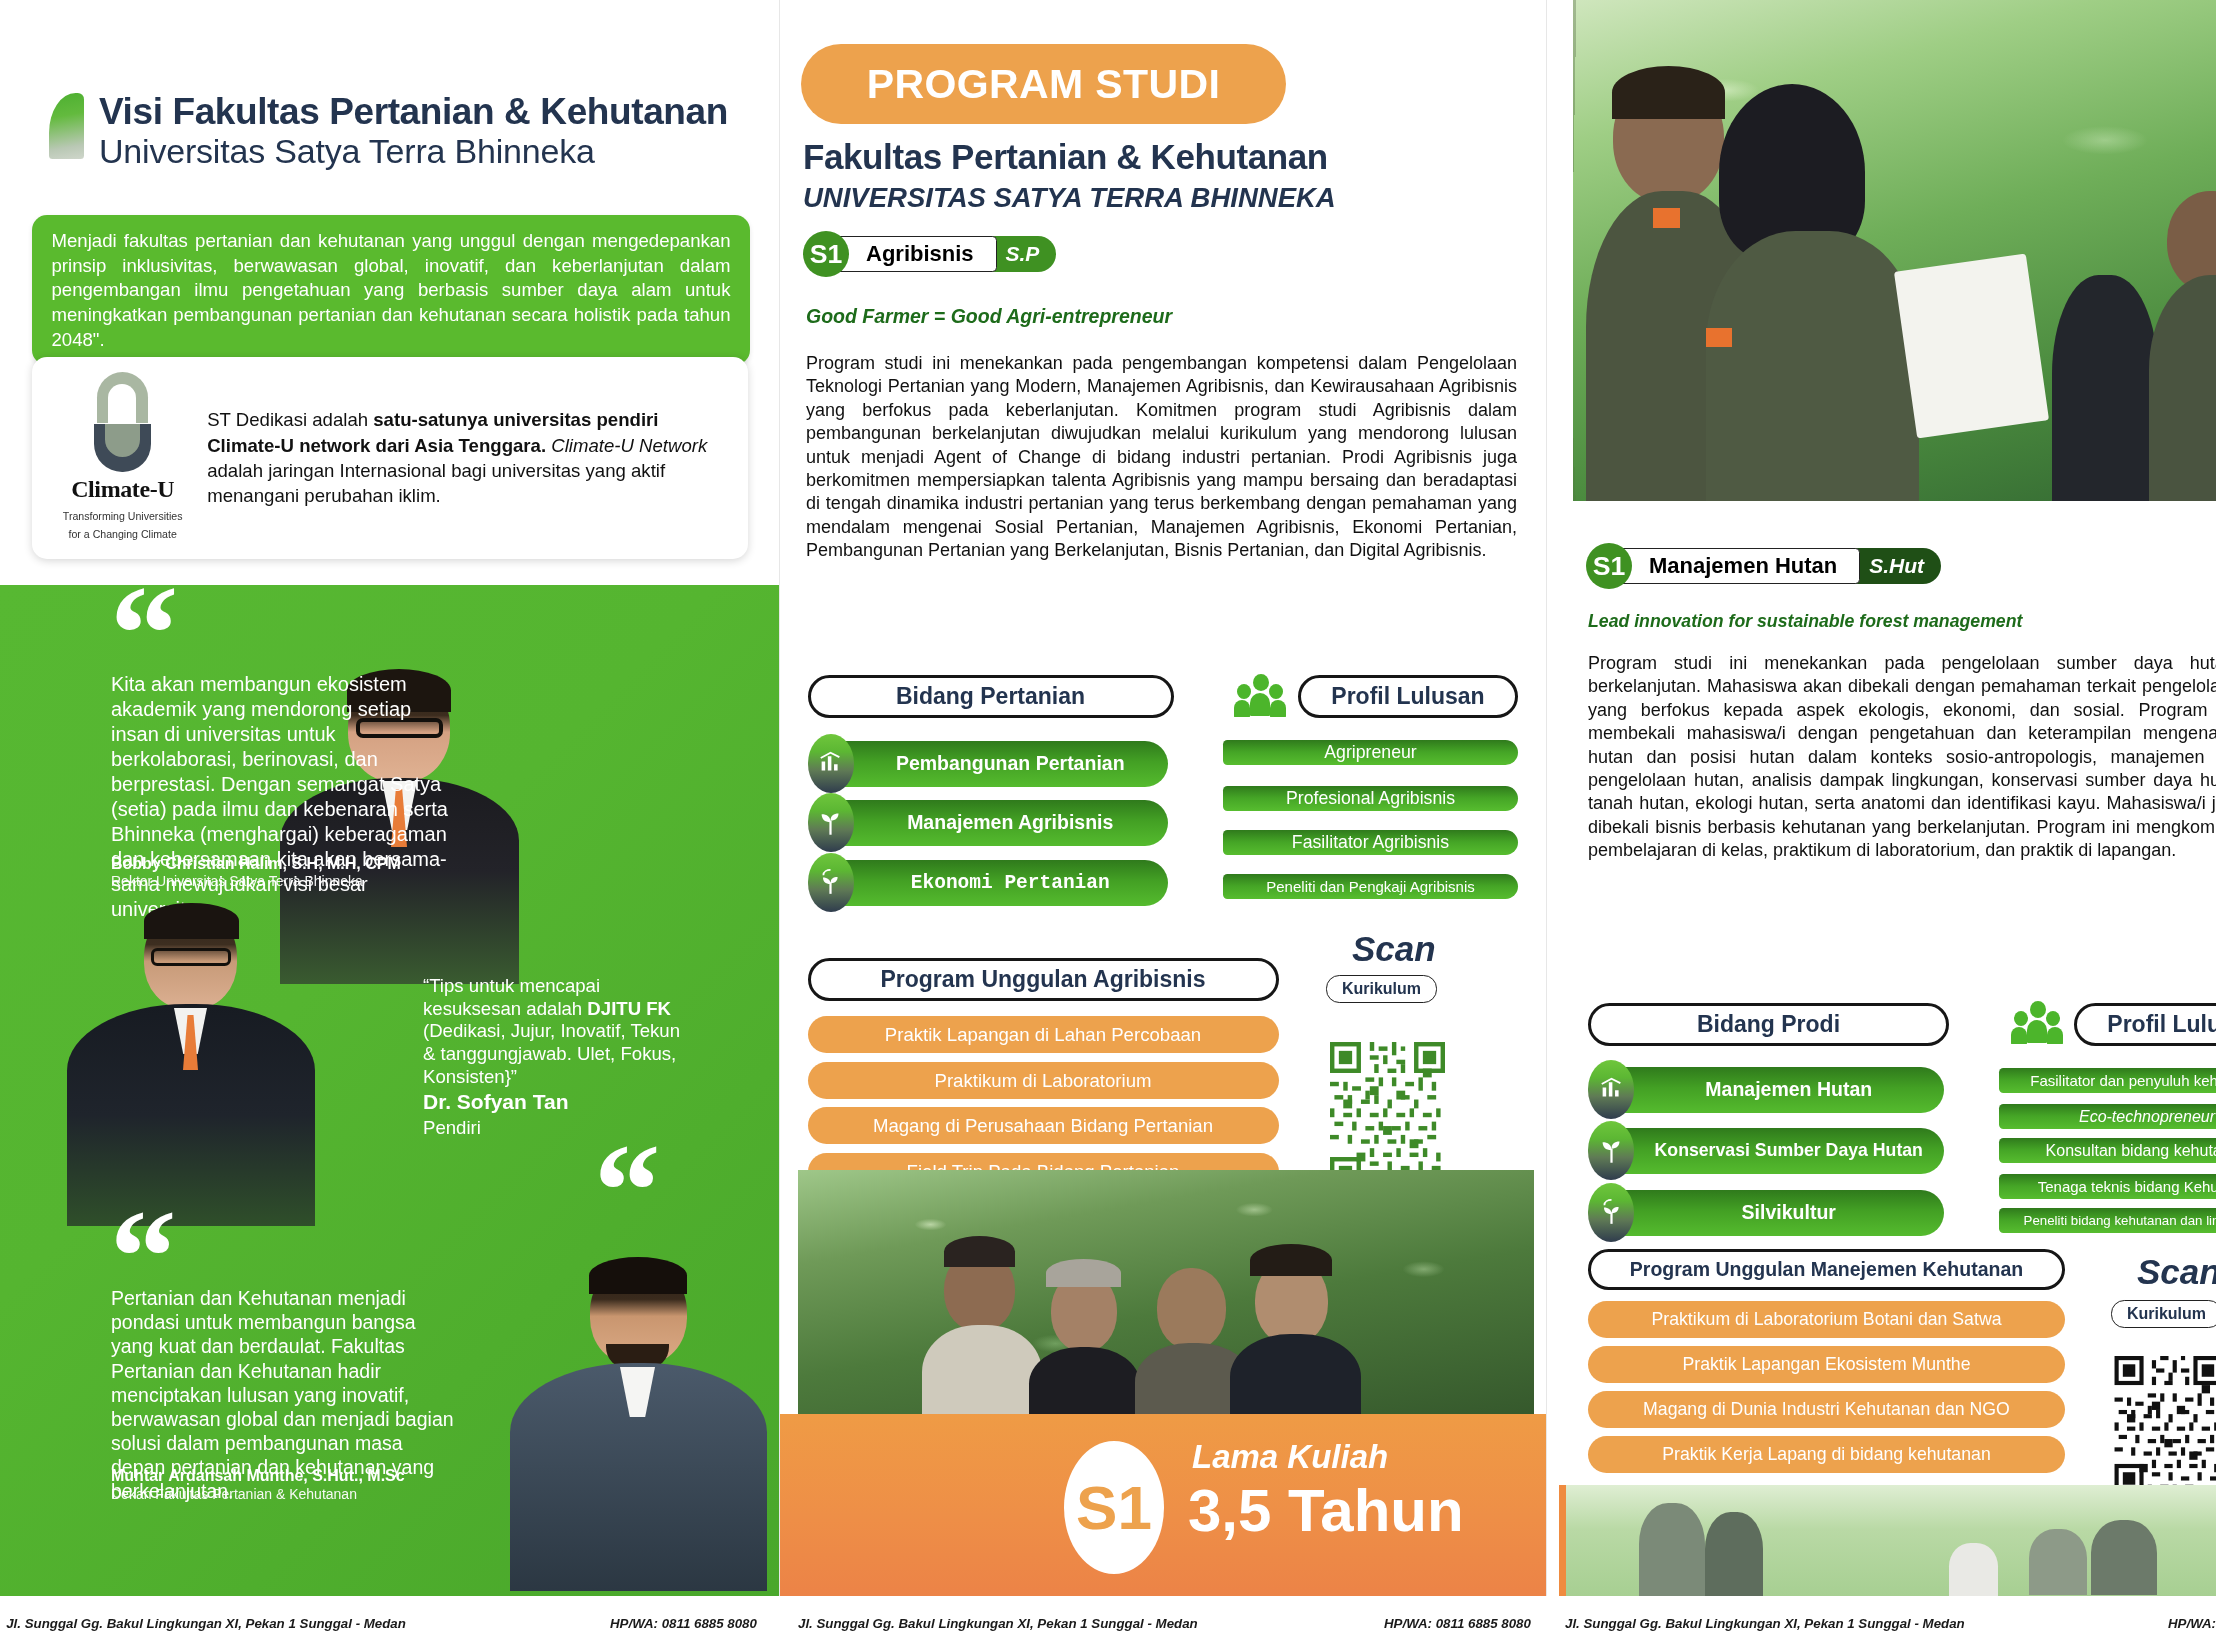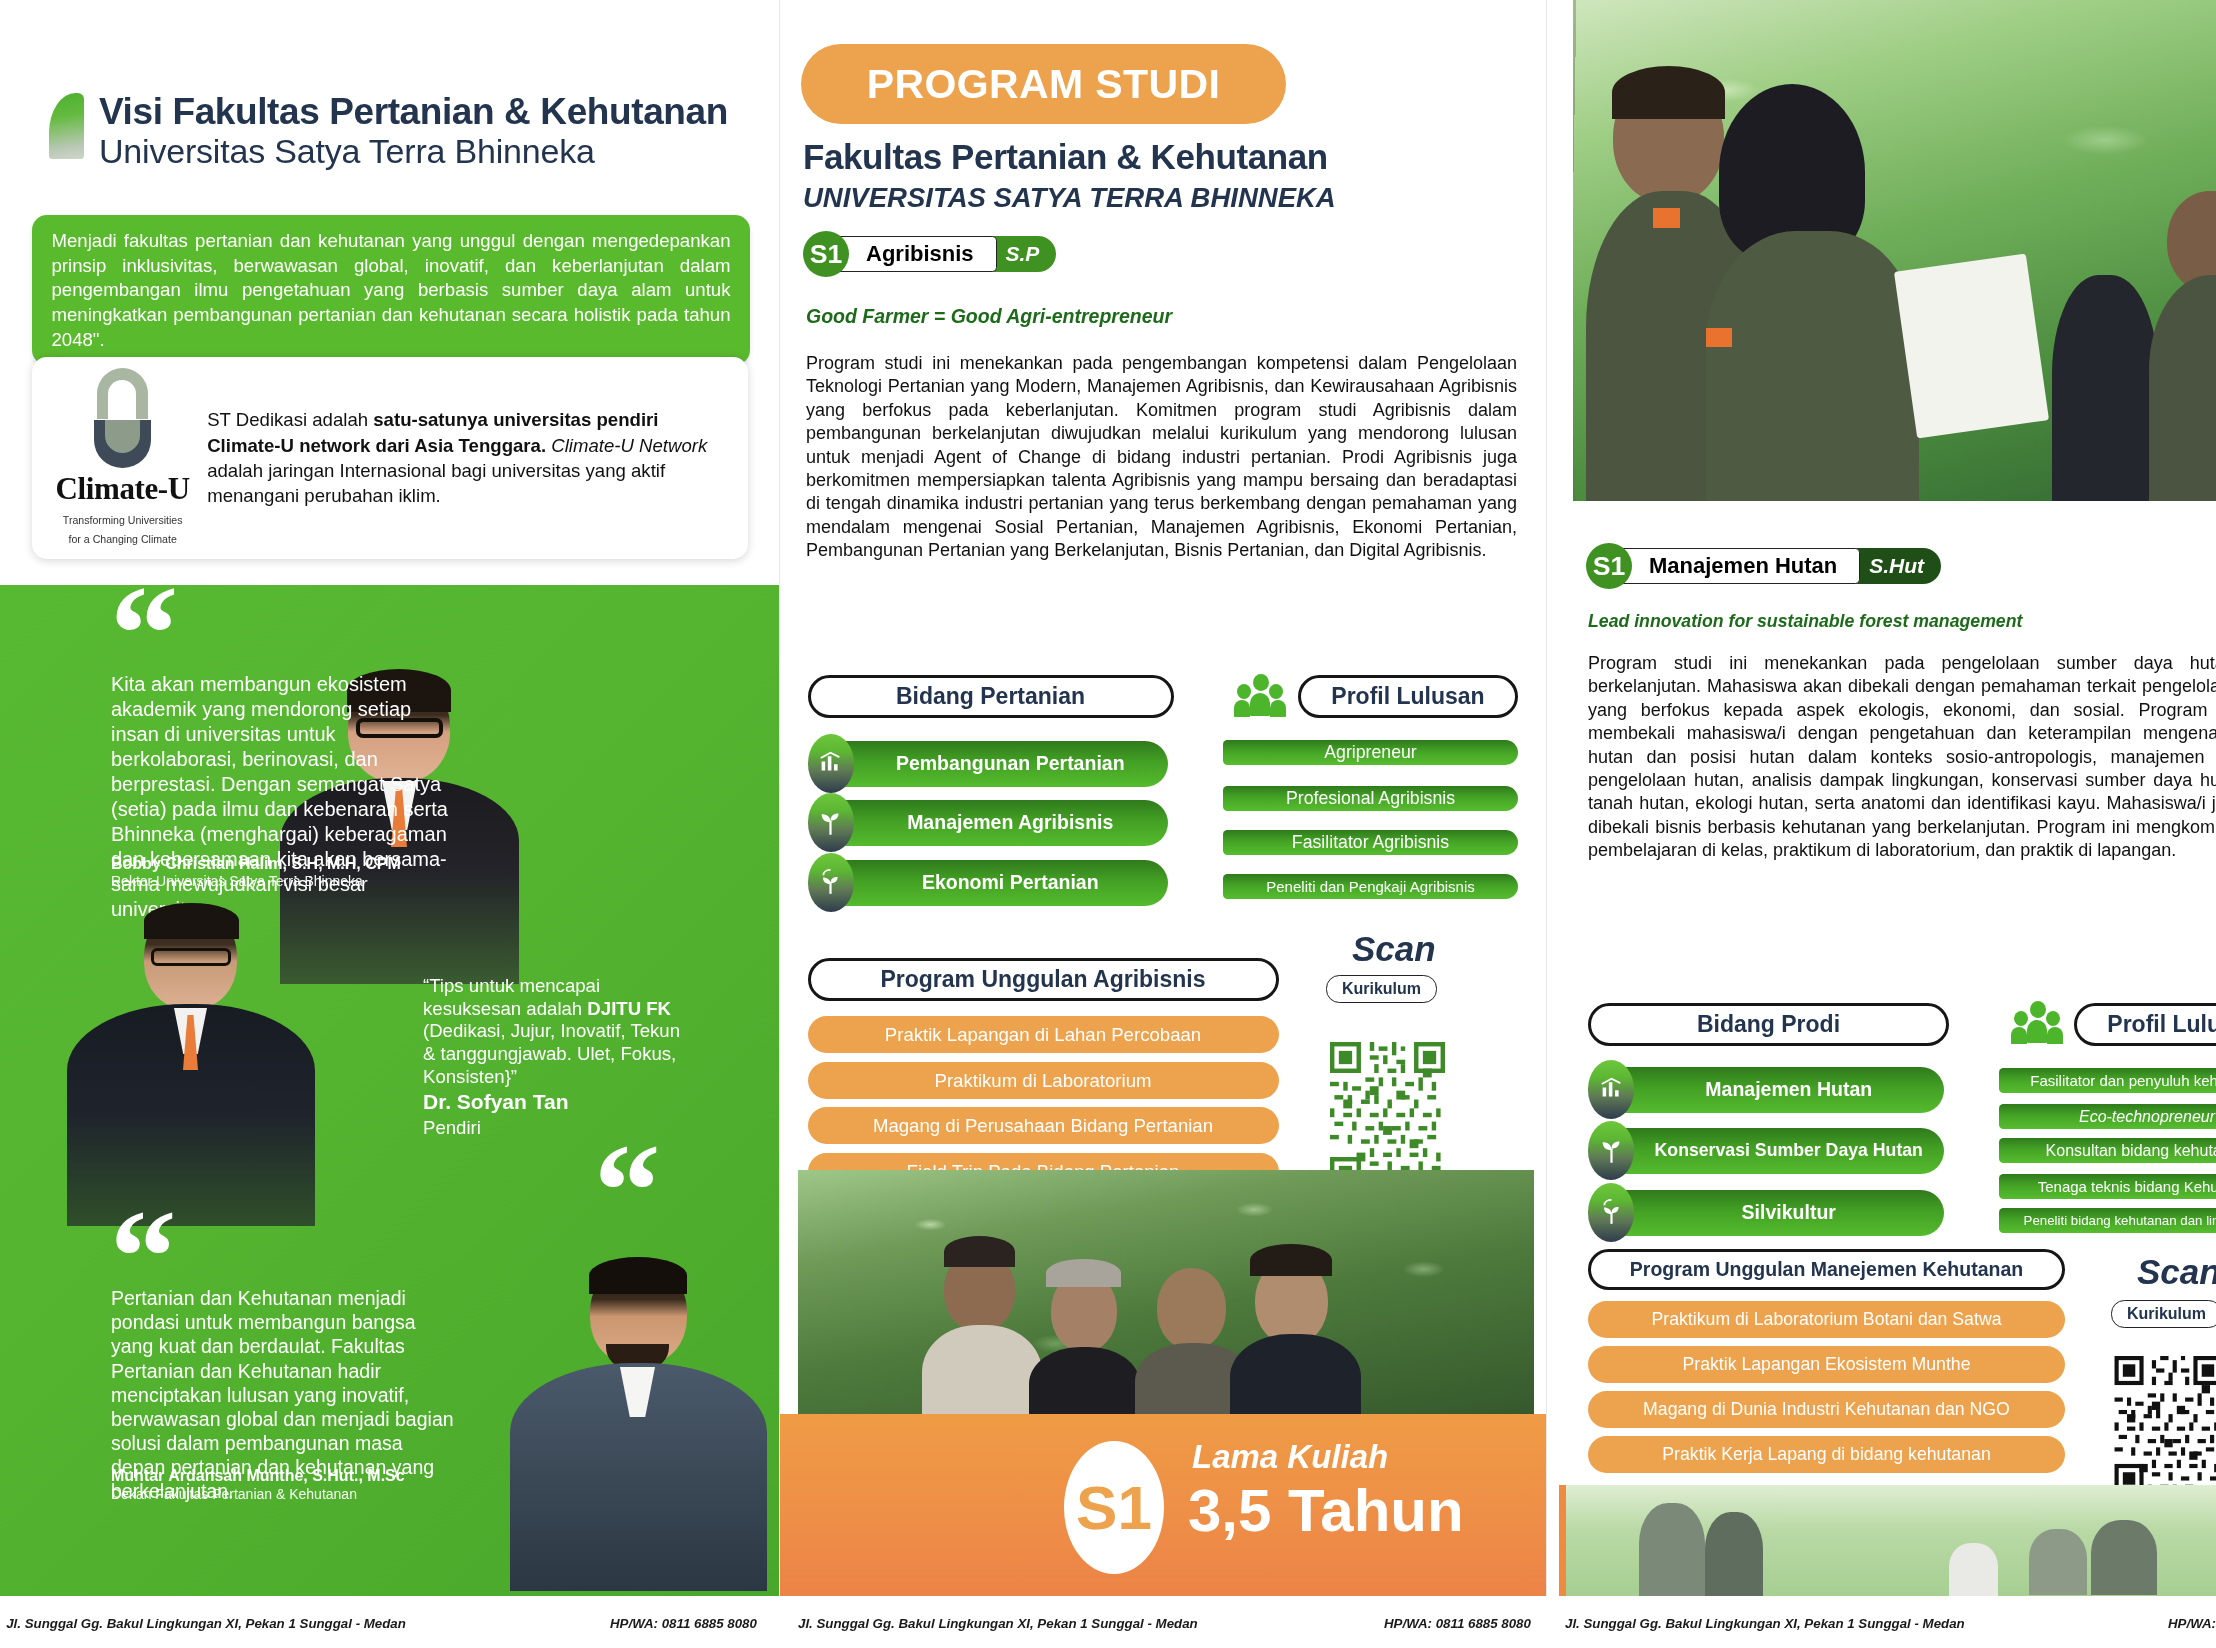--- a/index.html
+++ b/index.html
@@ -44,21 +44,21 @@
   .cm-top {
     position:absolute; left:9.8px; top:0; width:51px; height:51px;
     border-radius: 26.6px 26.6px 0 0; background:#a9b7a2;
   }
   .cm-top::after{ content:''; position:absolute; left:11.5px; top:12.4px; width:28px; height:40px; background:#fff; border-radius:16px 16px 0 0;}
   .cm-bot {
     position:absolute; left:7px; top:52px; width:57px; height:48px;
     border-radius: 0 0 28px 28px; background:#3e4a57;
   }
   .cm-bot::after{ content:''; position:absolute; left:10.6px; top:0; width:35px; height:33px; background:#8d9c8a; border-radius:0 0 17.7px 17.7px;}
-  .climate-word { font-family:"Liberation Serif", serif; font-weight:bold; font-size:31px; color:#111; margin-top:3.5px; letter-spacing:-0.4px;}
+  .climate-word { font-family:"Liberation Serif", serif; font-weight:bold; font-size:24px; color:#111; margin-top:3.5px; letter-spacing:-0.4px;}
   .climate-tag { font-size:10.6px; color:#333; text-align:center; line-height:1.75; margin-top:4.4px;}
   .climate-text { font-size:18.6px; line-height:1.36; color:#111; margin-left:11.5px; flex:1; }
   .climate-text b { font-weight:bold; }
   .climate-text i { font-style:italic; }
 
   
   .green-panel {
     position:absolute; left:0; top:585px; width:780px; height:1011px;
     background: linear-gradient(135deg,#57b832 0%, #55b530 40%, #4fae2d 70%, #49a72b 100%);
     overflow:hidden;
@@ -305,21 +305,21 @@
     </div>
     <div class="bidang-row" style="left:27.5px; top:853px;">
       <div class="bidang-ico">
         <svg width="25" height="27.5" viewBox="0 0 56 62">
             <path d="M28 56V30" stroke="#fff" stroke-width="5"></path>
             <path d="M28 34c-12 0-17-7-17-15 10 0 17 5 17 15z" fill="#fff"></path>
             <path d="M28 32c11 0 16-6 16-14-10 0-16 4-16 14z" fill="#fff"></path>
             <path d="M12 14c0-8 8-12 16-12" stroke="#fff" stroke-width="4" fill="none"></path>
           </svg>
       </div>
-      <div class="bidang-bar" style="width:328px;">Ekonomi Pertanian</div>
+      <div class="bidang-bar" style="width:328px;font-family:Liberation Mono, monospace;">Ekonomi Pertanian</div>
     </div>
 
     <div class="profil-bar" style="left:443px; top:740px; width:295px;">Agripreneur</div>
     <div class="profil-bar" style="left:443px; top:786px; width:295px;">Profesional Agribisnis</div>
     <div class="profil-bar" style="left:443px; top:830px; width:295px;">Fasilitator Agribisnis</div>
     <div class="profil-bar" style="left:443px; top:874px; width:295px; font-size:15px;">Peneliti dan Pengkaji Agribisnis</div>
 
     <div class="hdr-pill" style="position:absolute;left:27.5px;top:958px;width:471px;height:43px;font-size:23px;">
       <span>Program Unggulan Agribisnis</span>
     </div>

